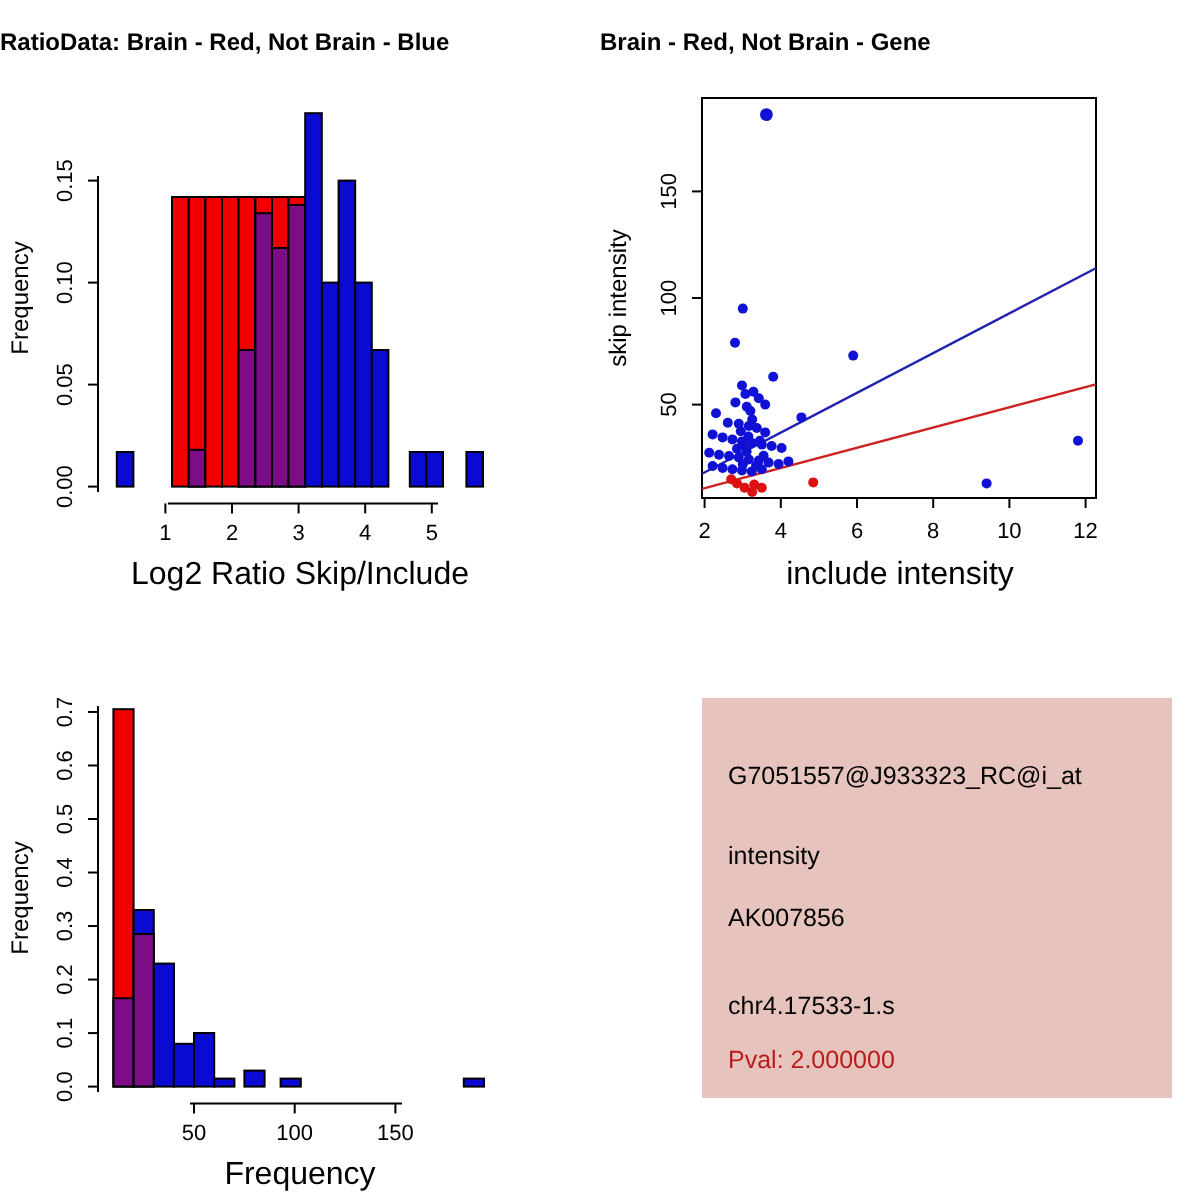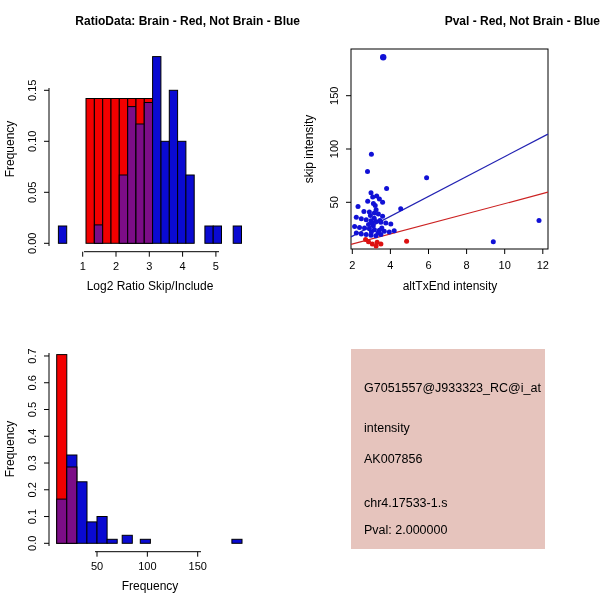--- a/index.html
+++ b/index.html
@@ -1,26 +1,26 @@
 <!DOCTYPE html>
 <html><head>
 <meta charset="utf-8">
 <style>
   html,body{margin:0;padding:0;background:#ffffff;}
   #app{position:relative;width:600px;height:600px;background:#ffffff;
        font-family:"Liberation Sans",sans-serif;color:#000;}
   .panel{position:absolute;width:300px;height:300px;overflow:hidden;}
-  .ptitle{position:absolute;left:0;right:0;top:14px;text-align:right;
+  .ptitle{position:absolute;left:0;right:0;top:14px;text-align:left;
           font-weight:bold;font-size:12px;white-space:nowrap;}
-  .xlab{position:absolute;left:0;right:0;top:279px;text-align:center;font-size:12px;}
+  .xlab{position:absolute;left:0;right:0;top:279px;text-align:center;font-size:16px;}
   .vlab{position:absolute;width:240px;height:14px;line-height:14px;text-align:center;
         transform:rotate(-90deg);font-size:12px;}
   svg.plot{position:absolute;left:0;top:0;width:300px;height:300px;}
   svg text{font-family:"Liberation Sans",sans-serif;font-size:11px;fill:#000;}
-  .card{position:absolute;left:51px;top:49px;width:194px;height:200px;}
+  .card{position:absolute;left:51px;top:49px;width:235px;height:200px;}
   .iline{position:absolute;left:13px;font-size:12.5px;white-space:nowrap;}
 </style>
 </head>
 <body>
 
 <div id="app">
 
   <section class="panel" style="left:0;top:0">
     <svg class="plot" id="svg0" viewBox="0 0 300 300">
         <rect x="58.4" y="226.0" width="8.3" height="17.3" fill="#0a0ad2" stroke="#000000" stroke-width="1"></rect>
@@ -150,23 +150,23 @@
         <circle cx="71.4" cy="232.1" r="2.5" fill="#1111d6"></circle>
         <circle cx="78.0" cy="232.9" r="2.5" fill="#1111d6"></circle>
         <circle cx="65.6" cy="239.6" r="2.5" fill="#dd1111"></circle>
         <circle cx="68.5" cy="241.7" r="2.5" fill="#dd1111"></circle>
         <circle cx="72.3" cy="243.9" r="2.5" fill="#dd1111"></circle>
         <circle cx="77.1" cy="242.3" r="2.5" fill="#dd1111"></circle>
         <circle cx="80.9" cy="243.9" r="2.5" fill="#dd1111"></circle>
         <circle cx="76.1" cy="246.0" r="2.5" fill="#dd1111"></circle>
         <circle cx="106.6" cy="241.2" r="2.5" fill="#dd1111"></circle>
       </svg>
-    <div class="ptitle">Pval - Red, Not Brain - Blue</div>
+    <div class="ptitle">Brain - Red, Not Brain - Gene</div>
     <div class="vlab" style="left:-111px;top:142px">skip intensity</div>
-    <div class="xlab">altTxEnd intensity</div>
+    <div class="xlab">include intensity</div>
   </section>
 
   <section class="panel" style="left:0;top:300px">
     <svg class="plot" id="svg2" viewBox="0 0 300 300">
         <rect x="56.7" y="54.6" width="10.1" height="188.7" fill="#f20000" stroke="#000000" stroke-width="1"></rect>
         <rect x="56.7" y="199.1" width="10.1" height="44.2" fill="#7c0d87" stroke="#000000" stroke-width="1"></rect>
         <rect x="66.8" y="155.0" width="10.1" height="88.3" fill="#0a0ad2" stroke="#000000" stroke-width="1"></rect>
         <rect x="66.8" y="167.0" width="10.1" height="76.3" fill="#7c0d87" stroke="#000000" stroke-width="1"></rect>
         <rect x="76.9" y="181.8" width="10.1" height="61.5" fill="#0a0ad2" stroke="#000000" stroke-width="1"></rect>
         <rect x="86.9" y="221.9" width="10.1" height="21.4" fill="#0a0ad2" stroke="#000000" stroke-width="1"></rect>
@@ -203,17 +203,17 @@
     <div class="vlab" style="left:-110px;top:142px">Frequency</div>
     <div class="xlab">Frequency</div>
   </section>
 
   <section class="panel" style="left:300px;top:300px">
     <div class="card" id="info-card" style="background: rgb(230, 196, 189);">
       <div class="iline" style="top:32px">G7051557@J933323_RC@i_at</div>
       <div class="iline" style="top:72px">intensity</div>
       <div class="iline" style="top:103px">AK007856</div>
       <div class="iline" style="top:147px">chr4.17533-1.s</div>
-      <div class="iline" id="pval-line" style="top: 174px; color: #000000;">Pval: 2.000000</div>
+      <div class="iline" id="pval-line" style="top: 174px; color: #b91c1c;">Pval: 2.000000</div>
     </div>
   </section>
 
 </div>
 
 </body></html>

